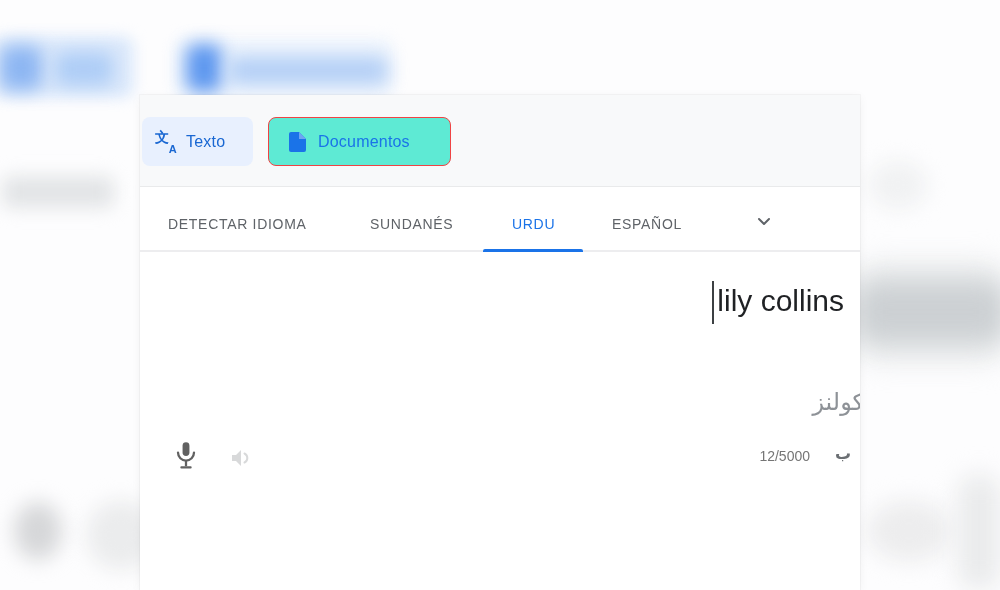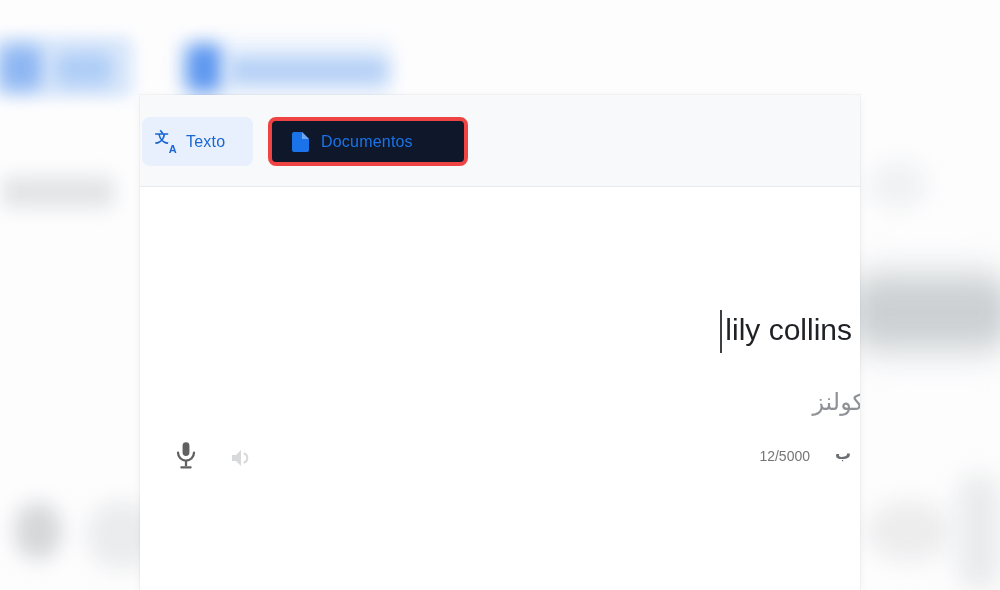--- a/index.html
+++ b/index.html
@@ -16,41 +16,41 @@
            box-shadow:0 0 0 1px rgba(0,0,0,0.03), 0 2px 10px rgba(0,0,0,0.05); }
 
   .band { position:absolute; left:0; top:0; width:720px; height:92px;
           background:#f8f9fa; border-bottom:1px solid #e9eaeb; }
 
   .btn { position:absolute; top:22px; height:49px; display:flex; align-items:center;
          border-radius:8px; cursor:pointer; font-size:16px; font-weight:500;
          letter-spacing:0.2px; }
   .btn-text { left:2px; width:111px; background:#e8f0fe; border:none; color:#1967d2;
               padding-left:14px; gap:10px; }
-  .btn-docs { left:128px; width:200px; background:#0f172a; border:4px solid #ef4444;
+  .btn-docs { left:128px; width:183px; background:#5eead4; border:1px solid #ef4444;
               color:#1a73e8; padding-left:20px; gap:12px; }
 
   .gt-icon { position:relative; width:20px; height:20px; display:inline-block; }
   .gt-icon .zh { position:absolute; left:-1px; top:-3px; font-size:14px; font-weight:700; color:#1967d2; }
   .gt-icon .la { position:absolute; right:-1px; bottom:-3px; font-size:11px; font-weight:700; color:#1967d2; }
 
   .card { position:absolute; left:0; top:92px; width:720px; height:403px; background:#fff; }
 
   .tabbar { position:absolute; left:0; top:0; width:720px; height:65px;
             border-bottom:2px solid #ededef; }
   .tab { position:absolute; top:29px; font-size:14px; font-weight:500; letter-spacing:0.7px;
          color:#5f6368; white-space:nowrap; cursor:pointer; }
   .tab.active { color:#1a73e8; }
   .tab-underline { position:absolute; left:343px; bottom:-2px; width:100px; height:3px;
                    background:#1a73e8; border-radius:2px 2px 0 0; }
   .chevron { position:absolute; left:612px; top:22px; width:24px; height:24px; cursor:pointer; }
 
   .editor { position:absolute; left:0; top:65px; width:720px; height:338px; }
 
-  .input-line { position:absolute; top:29px; right:8px; display:flex; align-items:flex-start;margin-top:29px; }
+  .input-line { position:absolute; top:29px; right:16px; display:flex; align-items:flex-start; }
   .caret { width:2px; height:43px; background:#3c4043; margin-right:3px; margin-top:0; }
   .src-text { font-size:30px; line-height:40px; color:#1f2124; }
 
   .urdu-preview { position:absolute; top:136px; right:-4px; font-size:24px; color:#8e9297;
                   direction:rtl; font-family:"DejaVu Sans", sans-serif; white-space:nowrap; }
 
   .mic-btn { position:absolute; left:32px; top:188px; width:28px; height:32px; cursor:pointer; }
   .speaker-btn { position:absolute; left:90px; top:195px; width:24px; height:22px; cursor:pointer; }
   .char-count { position:absolute; right:50px; top:196px; font-size:14px; color:#757575; }
   .ime-btn { position:absolute; right:6px; top:190px; width:22px; height:24px; cursor:pointer;
@@ -95,20 +95,32 @@
         <svg width="17" height="20" viewBox="0 0 17 20">
           <path d="M2 0h8l7 7v11a2 2 0 0 1-2 2H2a2 2 0 0 1-2-2V2a2 2 0 0 1 2-2z" fill="#1a73e8"></path>
           <path d="M10 0l7 7h-7z" fill="#6ea4f2"></path>
         </svg>
         <span>Documentos</span>
       </button>
     </div>
 
     <div class="card">
 
+      <div class="tabbar">
+        <div class="tab" style="left:28px">DETECTAR IDIOMA</div>
+        <div class="tab" style="left:230px">SUNDANÉS</div>
+        <div class="tab active" style="left:372px">URDU</div>
+        <div class="tab" style="left:472px">ESPAÑOL</div>
+        <div class="tab-underline"></div>
+        <div class="chevron">
+          <svg width="24" height="24" viewBox="0 0 24 24">
+            <path d="M7 10l5 5 5-5" fill="none" stroke="#5f6368" stroke-width="2" stroke-linecap="round" stroke-linejoin="round"></path>
+          </svg>
+        </div>
+      </div>
 
       <div class="editor">
 
         <div class="input-line">
           <span class="caret"></span>
           <span class="src-text">lily collins</span>
         </div>
 
         <div class="urdu-preview">کولنز</div>
 

